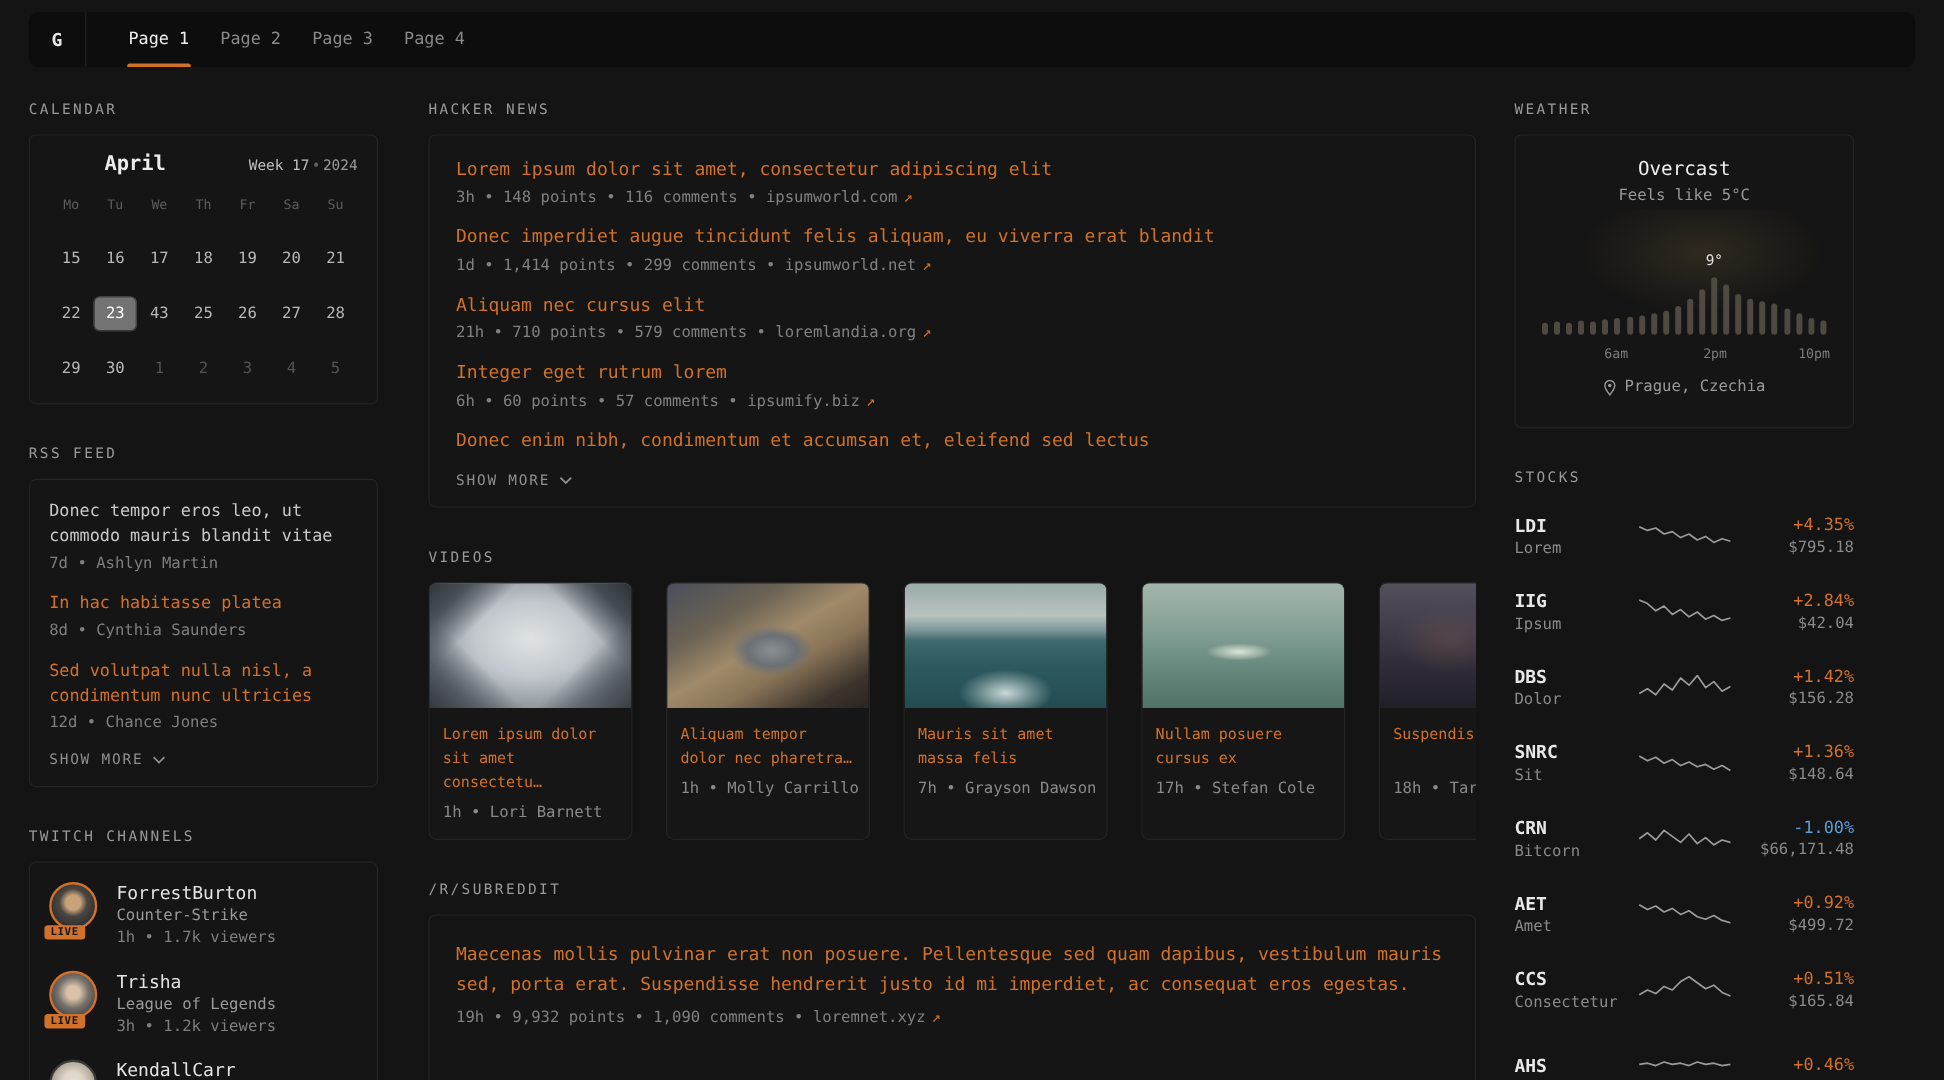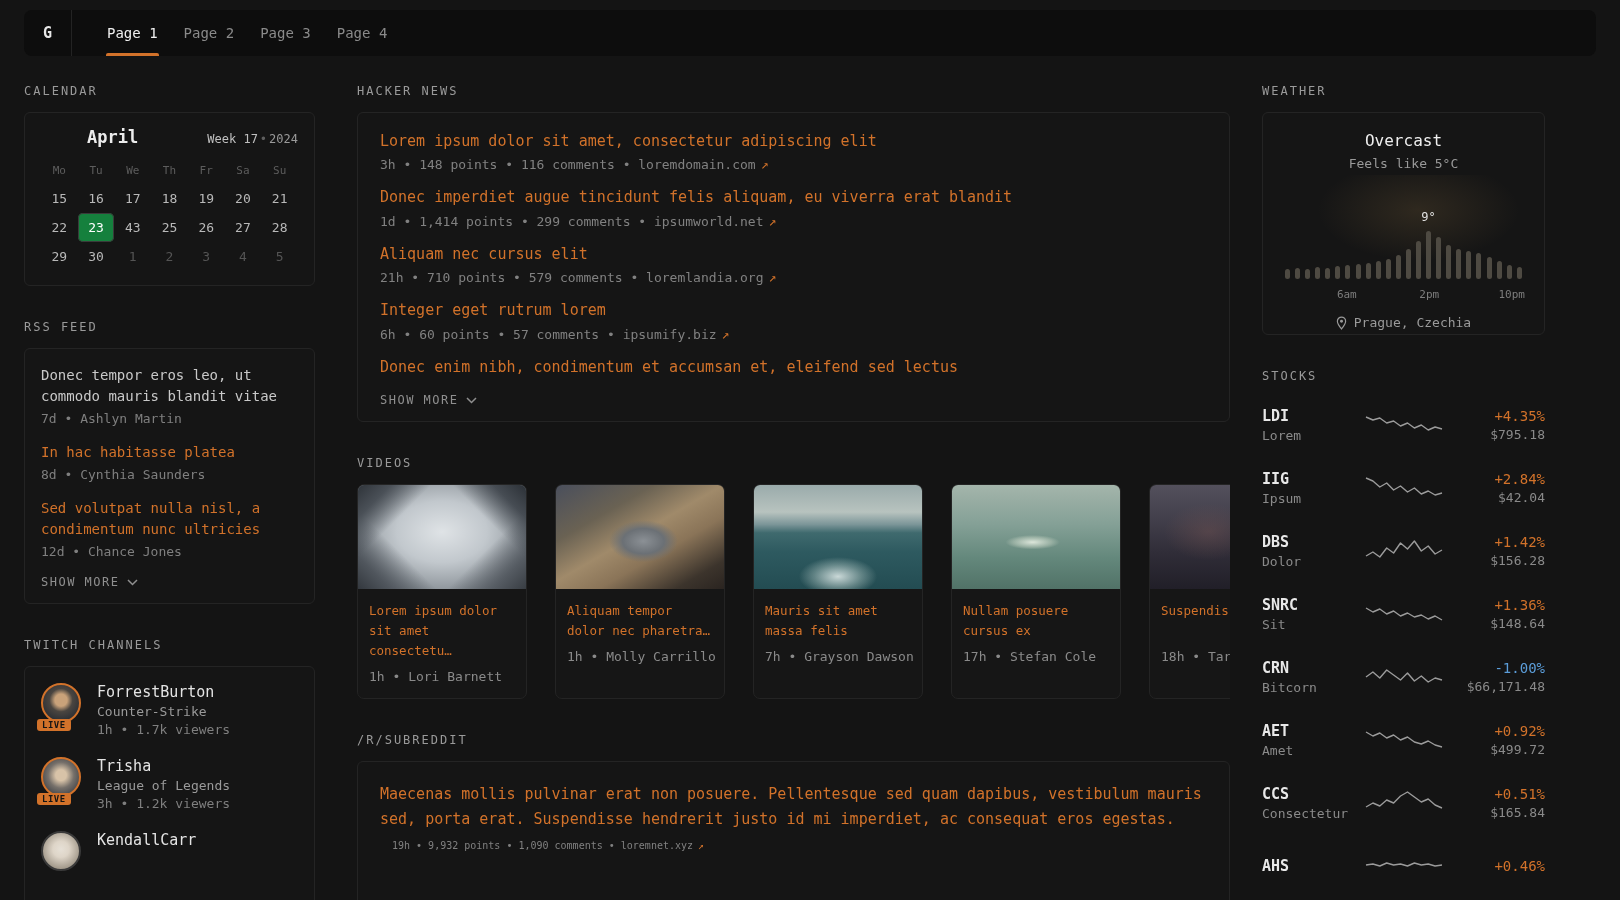--- a/index.html
+++ b/index.html
@@ -48,25 +48,25 @@
   .col-mid > section:first-child .widget-label,
   .col-right > section:first-child .widget-label{margin-top:28px;}
   .card{border:1px solid var(--card-border);border-radius:6px;background:#151515;}
   
   .cal-card{padding:14px 16px 14px;}
   .cal-head{display:flex;justify-content:space-between;align-items:baseline;}
   .cal-month{font-size:17px;color:#ececec;font-weight:bold;margin-left:46px;}
   .cal-weekyear{font-size:12px;color:#c0c0c0;}
   .cal-sep{color:#5e5e5e;padding:0 2px;}
   .cal-year{color:#9a9a9a;}
-  .cal-grid{display:grid;grid-template-columns:repeat(7,1fr);margin-top:10px;row-gap:0;}
+  .cal-grid{display:grid;grid-template-columns:repeat(7,1fr);margin-top:10px;row-gap:17px;}
   .cal-dow{text-align:center;font-size:11px;color:#5d5d5d;padding:7px 0;}
   .cal-day{text-align:center;font-size:13px;color:#b9b9b9;padding:7px 0;border-radius:5px;}
   .cal-day.muted{color:#545454;}
-  .cal-day.selected{background:#15803d;color:#ffffff;box-shadow:0 0 0 1px #3a3a3a inset;}
+  .cal-day.selected{background:#737373;color:#ffffff;box-shadow:0 0 0 1px #3a3a3a inset;}
   
   .rss-card{padding:16px 16px 14px;}
   .rss-item + .rss-item{margin-top:16px;}
   .rss-title{font-size:14px;line-height:1.5;color:#c9c9c9;cursor:pointer;}
   .rss-item.hl .rss-title{color:var(--accent);}
   .rss-meta{margin-top:4px;font-size:13px;color:#7f7f7f;}
   .show-more{
     margin-top:16px;font-size:12px;letter-spacing:1.5px;color:#8f8f8f;
     display:inline-flex;align-items:center;gap:7px;cursor:pointer;background:none;border:none;
     font-family:inherit;padding:0;
@@ -90,21 +90,21 @@
   
   .hn-card{padding:18px 22px 14px;}
   .hn-item + .hn-item{margin-top:13px;}
   .hn-title{color:var(--accent);font-size:15px;line-height:1.35;cursor:pointer;}
   .hn-meta{margin-top:5px;font-size:13px;color:var(--muted);line-height:1.4;}
   .hn-domain{color:var(--muted);cursor:pointer;}
   .ext-arrow{color:var(--accent);margin-left:5px;}
   .hn-card .show-more{margin-top:16px;}
   .reddit-card{padding:20px 22px;min-height:160px;}
   .reddit-title{color:var(--accent);font-size:15px;line-height:1.65;cursor:pointer;}
-  .reddit-meta{margin-top:8px;font-size:10px;color:var(--muted);margin-left:12px;}
+  .reddit-meta{margin-top:8px;font-size:13px;color:var(--muted);}
   
   .videos-row{display:flex;gap:28px;overflow:hidden;}
   .video-card{
     width:170px;flex:none;border:1px solid var(--card-border);border-radius:7px;
     overflow:hidden;background:#161616;cursor:pointer;
   }
   .video-thumb{height:104px;}
   .video-body{padding:12px 8px 14px 11px;}
   .video-title{color:var(--accent);font-size:12.5px;line-height:1.6;min-height:40px;}
   .video-meta{margin-top:8px;color:#8a8a8a;font-size:13px;white-space:nowrap;}
@@ -120,21 +120,21 @@
   .thumb-sea-wake{background:
     radial-gradient(ellipse 52px 26px at 50% 88%,rgba(230,240,238,.85) 0%,rgba(190,210,205,.4) 45%,rgba(0,0,0,0) 75%),
     linear-gradient(180deg,#9aabab 0%,#b8c3bf 26%,#7b9598 38%,#3f6a6e 46%,#2e5a60 64%,#234c52 100%);}
   .thumb-canoe-lake{background:
     radial-gradient(ellipse 34px 9px at 48% 55%,#dce6da 0%,rgba(190,205,190,.5) 55%,rgba(0,0,0,0) 80%),
     linear-gradient(180deg,#a4b5ab 0%,#84a096 38%,#64887c 70%,#517267 100%);}
   .thumb-dark-fog{background:
     radial-gradient(ellipse 60px 38px at 35% 45%,rgba(130,90,85,.35),rgba(0,0,0,0) 75%),
     linear-gradient(180deg,#53505c 0%,#413e4a 35%,#302d38 65%,#211f28 100%);}
   
-  .weather-card{padding:18px 16px 4px;text-align:center;}
+  .weather-card{padding:18px 16px 26px;text-align:center;}
   .w-cond{font-size:16px;color:#efefef;}
   .w-feels{margin-top:6px;font-size:13px;color:#9a9a9a;}
   .w-chart{
     position:relative;height:86px;margin-top:22px;padding:0 6px;
     display:flex;align-items:flex-end;justify-content:space-between;
   }
   .w-chart::before{
     content:"";position:absolute;left:0;right:0;top:-18px;bottom:0;
     background:radial-gradient(ellipse 140px 70px at 56% 34%,rgba(205,160,90,.14),rgba(0,0,0,0) 72%);
     pointer-events:none;
@@ -286,21 +286,21 @@
     </aside>
 
     <section class="col-mid">
 
       <section>
         <div class="widget-label">HACKER NEWS</div>
         <div class="card hn-card">
           <div id="hn-items">
               <div class="hn-item">
                 <div class="hn-title">Lorem ipsum dolor sit amet, consectetur adipiscing elit</div>
-                <div class="hn-meta"><span>3h • 148 points • 116 comments • </span><span class="hn-domain">loremdomain.com</span><span class="ext-arrow">↗</span></div>
+                <div class="hn-meta"><span>3h • 148 points • 116 comments • </span><span class="hn-domain">ipsumworld.com</span><span class="ext-arrow">↗</span></div>
               </div>
               <div class="hn-item">
                 <div class="hn-title">Donec imperdiet augue tincidunt felis aliquam, eu viverra erat blandit</div>
                 <div class="hn-meta"><span>1d • 1,414 points • 299 comments • </span><span class="hn-domain">ipsumworld.net</span><span class="ext-arrow">↗</span></div>
               </div>
               <div class="hn-item">
                 <div class="hn-title">Aliquam nec cursus elit</div>
                 <div class="hn-meta"><span>21h • 710 points • 579 comments • </span><span class="hn-domain">loremlandia.org</span><span class="ext-arrow">↗</span></div>
               </div>
               <div class="hn-item">

